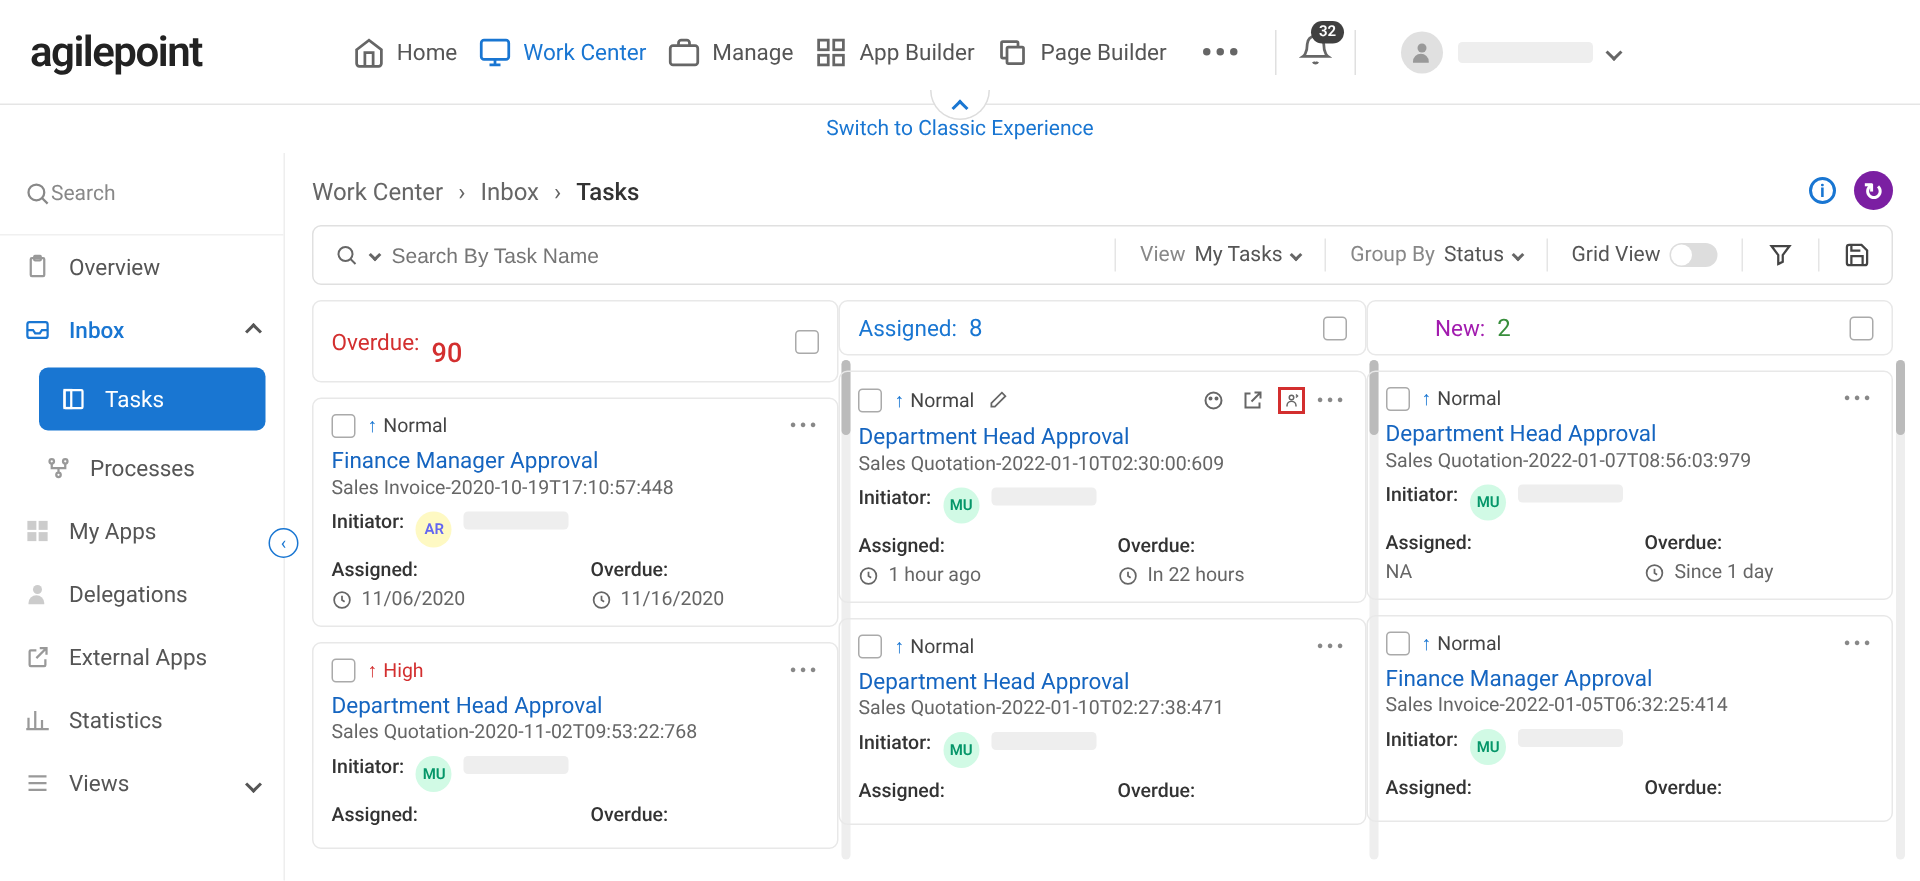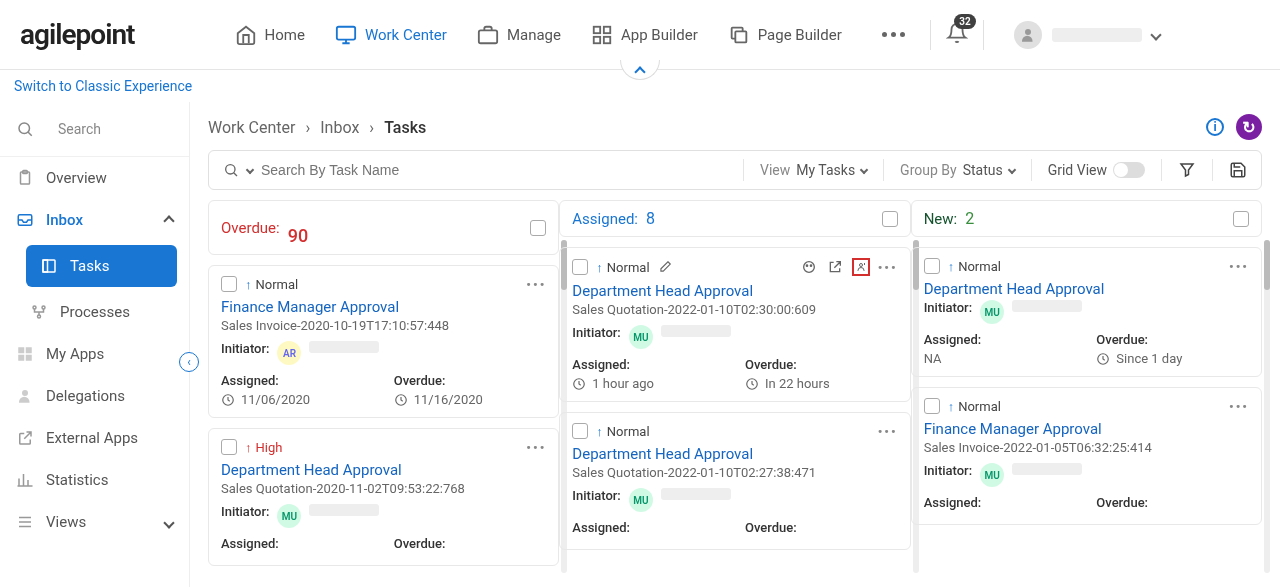--- a/index.html
+++ b/index.html
@@ -1,39 +1,39 @@
 <!DOCTYPE html>
 <html><head>
 <meta charset="utf-8">
 <style>
 * { box-sizing: border-box; margin: 0; padding: 0; }
 body { font-family: -apple-system, BlinkMacSystemFont, "Segoe UI", Roboto, Arial, sans-serif; font-size: 14px; color: #333; width: 1280px; height: 587px; overflow: hidden; }
 .topbar { height: 70px; display: flex; align-items: center; padding: 0 20px; border-bottom: 1px solid #e5e5e5; }
 .logo { font-size: 28px; font-weight: 600; color: #222; letter-spacing: -1px; margin-right: 100px; }
-.nav-items { display: flex; gap: 30px; align-items: center; }
+.nav-items { display: flex; gap: 14px; align-items: center; }
 .nav-item { display: flex; align-items: center; gap: 8px; color: #555; cursor: pointer; font-size: 15px; }
 .nav-item.active { color: #1976d2; }
 .nav-item svg { width: 22px; height: 22px; }
 .nav-more { display: flex; gap: 4px; cursor: pointer; padding: 0 10px; }
 .nav-more span { width: 5px; height: 5px; border-radius: 50%; background: #666; }
 .nav-sep { width: 1px; height: 30px; background: #e0e0e0; margin: 0 15px; }
 .bell-wrap { position: relative; cursor: pointer; }
 .bell-wrap svg { width: 22px; height: 22px; }
 .badge { position: absolute; top: -8px; right: -8px; background: #404040; color: #fff; font-size: 10px; font-weight: 600; padding: 2px 5px; border-radius: 10px; }
 .user-area { display: flex; align-items: center; gap: 10px; margin-left: 15px; cursor: pointer; }
 .avatar { width: 28px; height: 28px; border-radius: 50%; background: #e0e0e0; display: flex; align-items: center; justify-content: center; }
 .avatar svg { width: 18px; height: 18px; fill: #999; }
 .user-name { width: 90px; height: 14px; background: #eee; border-radius: 3px; }
 .chev { border: solid #666; border-width: 0 2px 2px 0; padding: 3px; transform: rotate(45deg); display: inline-block; }
 .chev-up { transform: rotate(-135deg); }
-.classic-link { text-align: left; padding: 8px 14px; color: #1976d2; font-size: 14px; }
+.classic-link { text-align: center; padding: 8px 14px; color: #1976d2; font-size: 14px; }
 .collapse-tab { position: absolute; left: 50%; top: 60px; transform: translateX(-50%); width: 40px; height: 20px; border: 1px solid #ddd; border-top: none; border-radius: 0 0 40px 40px; background: #fff; display: flex; align-items: center; justify-content: center; cursor: pointer; }
 .body-wrap { display: flex; height: calc(100% - 100px); }
 .sidebar { width: 190px; border-right: 1px solid #eee; position: relative; }
-.side-search { display: flex; align-items: center; gap: 24px; padding: 18px 16px; border-bottom: 1px solid #f0f0f0; color: #888; cursor: text; }
+.side-search { display: flex; align-items: center; gap: 0; padding: 18px 16px; border-bottom: 1px solid #f0f0f0; color: #888; cursor: text; }
 .side-item { display: flex; align-items: center; gap: 12px; padding: 12px 16px; color: #555; cursor: pointer; font-size: 15px; }
 .side-item.active { color: #1976d2; font-weight: 500; }
 .side-item.selected { background: #1976d2; color: #fff; border-radius: 6px; margin: 4px 12px; padding: 12px 14px; }
 .side-item svg { width: 18px; height: 18px; flex-shrink: 0; }
 .side-item .chev-wrap { margin-left: auto; }
 .side-sub { padding-left: 14px; }
 .side-collapse { position: absolute; right: -10px; top: 250px; width: 20px; height: 20px; border: 1px solid #1976d2; border-radius: 50%; background: #fff; color: #1976d2; display: flex; align-items: center; justify-content: center; cursor: pointer; font-size: 12px; }
 .main { flex: 1; padding: 12px 18px; overflow: hidden; }
 .crumbs { display: flex; align-items: center; gap: 10px; color: #666; font-size: 16px; margin-bottom: 10px; }
 .crumbs .current { color: #333; font-weight: 500; }
@@ -50,21 +50,21 @@
 .toggle::after { content: ''; position: absolute; width: 14px; height: 14px; border-radius: 50%; background: #fff; left: 1px; top: 1px; }
 .columns { display: flex; height: calc(100% - 90px); }
 .column { flex: 1; display: flex; flex-direction: column; gap: 10px; position: relative; }
 .col-scroll { position: absolute; right: -8px; top: 40px; bottom: 0; width: 6px; background: #eee; border-radius: 3px; }
 .col-scroll::after { content: ''; position: absolute; width: 100%; height: 50px; background: #bbb; border-radius: 3px; top: 0; }
 .col-header { border: 1px solid #e8e8e8; border-radius: 6px; padding: 8px 12px; display: flex; align-items: center; gap: 8px; font-size: 15px; }
 .col-header .lbl-overdue { color: #d32f2f; }
 .col-header .cnt-overdue { color: #d32f2f; font-size: 18px; font-weight: 500; margin-top: 16px; }
 .col-header .lbl-assigned { color: #1976d2; }
 .col-header .cnt-assigned { color: #1976d2; font-size: 16px; }
-.col-header .lbl-new { color: #14532d; }
+.col-header .lbl-new { color: #a21caf; margin-left: 33px; }
 .col-header .cnt-new { color: #388e3c; font-size: 16px; }
 .col-check { margin-left: auto; width: 16px; height: 16px; border: 1px solid #aaa; border-radius: 3px; cursor: pointer; }
 .card { border: 1px solid #e8e8e8; border-radius: 6px; padding: 10px 12px; font-size: 13px; }
 .card-head { display: flex; align-items: center; gap: 8px; margin-bottom: 6px; }
 .card-check { width: 16px; height: 16px; border: 1px solid #aaa; border-radius: 3px; cursor: pointer; flex-shrink: 0; }
 .priority { display: flex; align-items: center; gap: 4px; color: #444; font-size: 13px; }
 .priority.high { color: #d32f2f; }
 .arrow-up { color: #1976d2; font-weight: bold; }
 .arrow-red { color: #d32f2f; font-weight: bold; }
 .card-actions { margin-left: auto; display: flex; align-items: center; gap: 8px; }
@@ -483,20 +483,21 @@
             <div class="card-check"></div>
             <div class="priority">
                 <span class="arrow-up">↑</span>
                 <span>Normal</span>
               </div>
             <div class="card-actions">
                 <div class="card-menu">•••</div>
               </div>
           </div>
           <div class="card-title">Department Head Approval</div>
+          <div class="card-sub">Sales Quotation-2022-01-07T08:56:03:979</div>
           <div class="card-row">
               <span class="lbl">Initiator:</span>
               <div class="init-badge mu">MU</div>
               <div class="init-name"></div>
             </div>
           <div class="card-foot">
             <div class="foot-col">
                 <div class="foot-lbl">Assigned:</div>
                 <div class="foot-val">
                   <span>NA</span>

